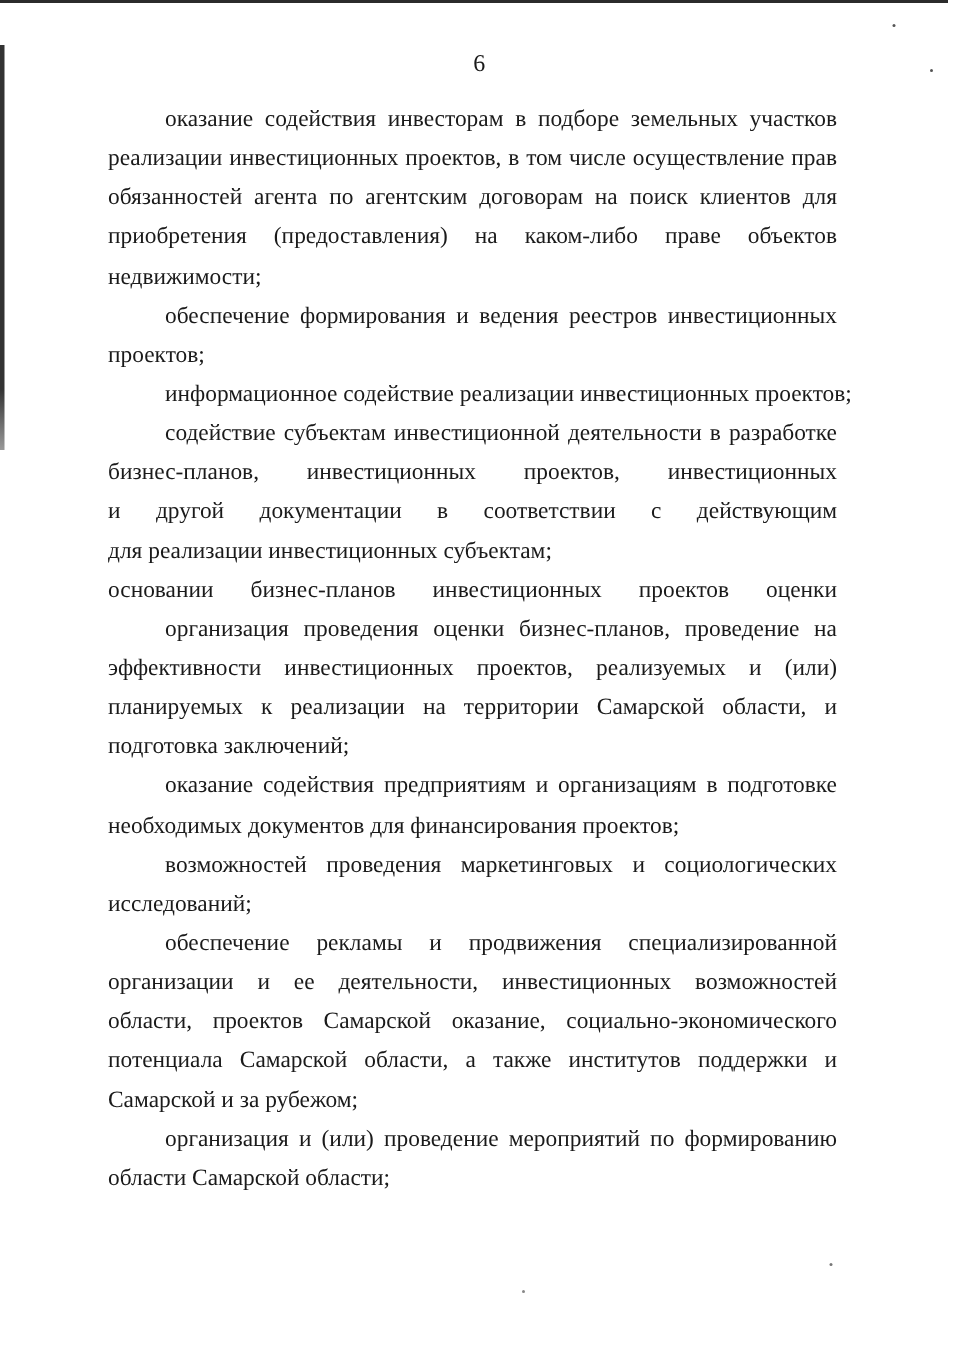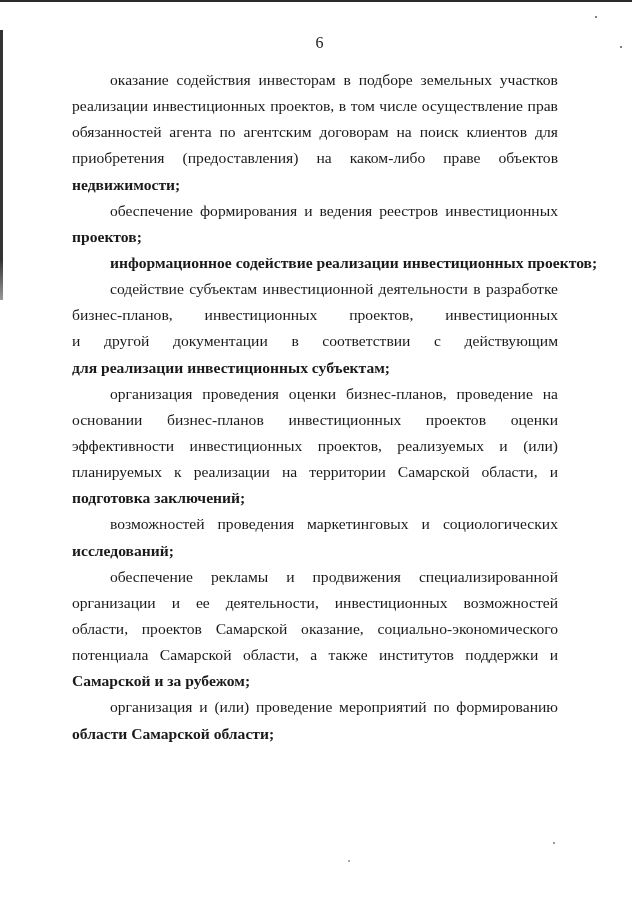--- a/index.html
+++ b/index.html
@@ -60,21 +60,20 @@
     }
     .line.full {
       text-align: justify;
       text-align-last: justify;
       white-space: normal;
       overflow: hidden;
     }
     .line.last {
       text-align: center;
       text-align-last: left;
-      font-weight: bold;
     }
     .line.indent {
       padding-left: 38px;
     }
     .speck {
       position: absolute;
       width: 2px;
       height: 2px;
       background: #555;
       border-radius: 1px;
@@ -108,27 +107,31 @@
   </div>
 
   <div class="para">
     <span class="line full indent">содействие субъектам инвестиционной деятельности в разработке</span>
     <span class="line full">бизнес-планов, инвестиционных проектов, инвестиционных предложений</span>
     <span class="line full">и другой документации в соответствии с действующим законодательством</span>
     <span class="line last">для реализации инвестиционных субъектам;</span>
   </div>
 
   <div class="para">
+    <span class="line full">основании бизнес-планов инвестиционных проектов оценки</span>
     <span class="line full indent">организация проведения оценки бизнес-планов, проведение на</span>
-    <span class="line full">основании бизнес-планов инвестиционных проектов оценки</span>
     <span class="line full">эффективности инвестиционных проектов, реализуемых и (или)</span>
     <span class="line full">планируемых к реализации на территории Самарской области, и</span>
     <span class="line last">подготовка заключений;</span>
   </div>
 
+  <div class="para">
+    <span class="line full indent">оказание содействия предприятиям и организациям в подготовке</span>
+    <span class="line last">необходимых документов для финансирования проектов;</span>
+  </div>
 
   <div class="para">
     <span class="line full indent">возможностей проведения маркетинговых и социологических</span>
     <span class="line last">исследований;</span>
   </div>
 
   <div class="para">
     <span class="line full indent">обеспечение рекламы и продвижения специализированной</span>
     <span class="line full">организации и ее деятельности, инвестиционных возможностей Самарской</span>
     <span class="line full">области, проектов Самарской оказание, социально-экономического</span>

